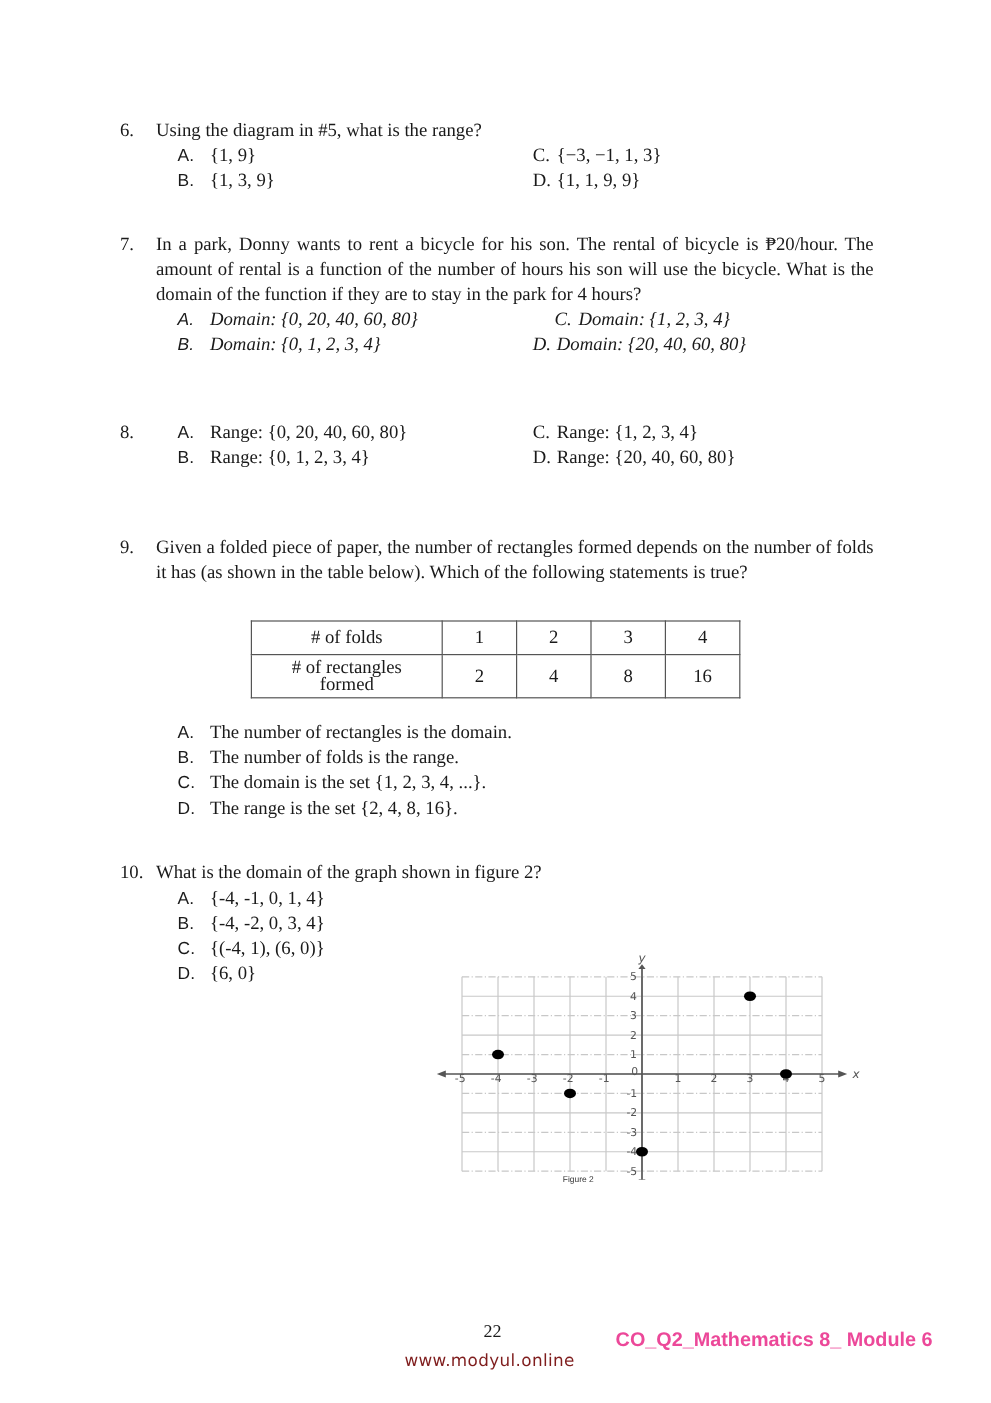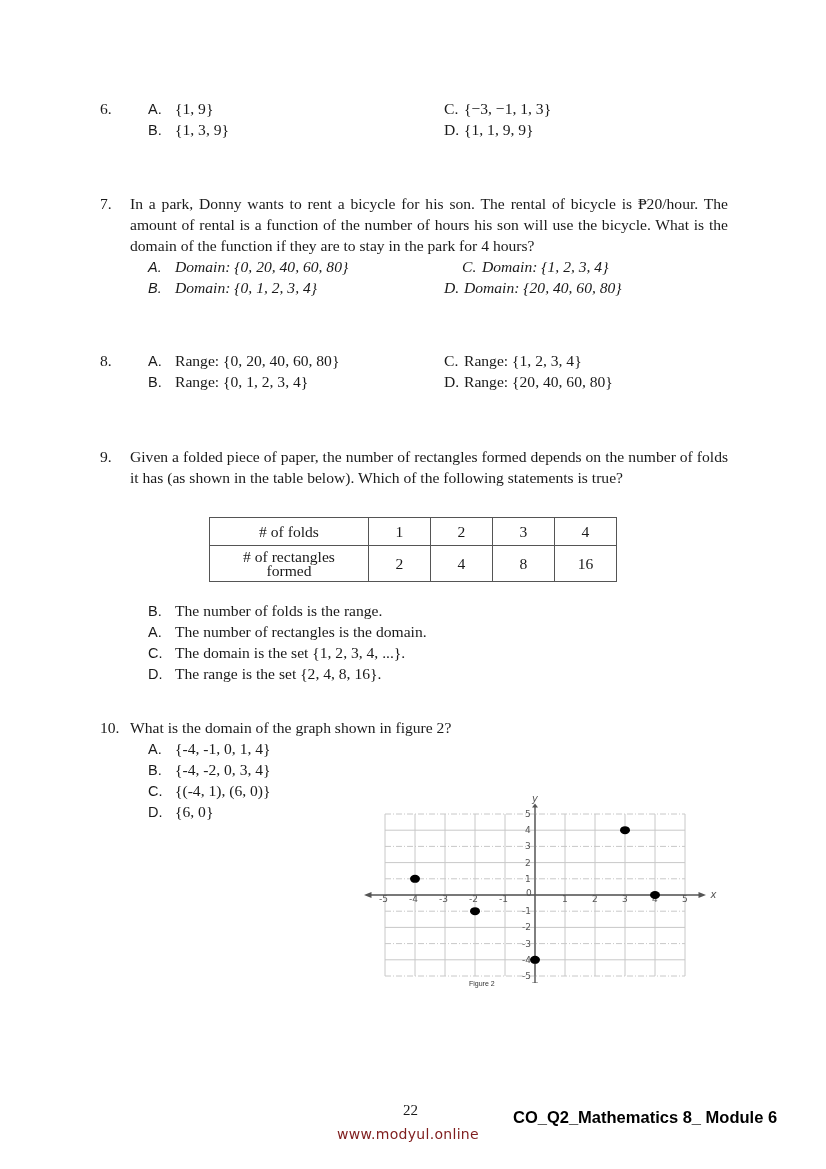--- a/index.html
+++ b/index.html
@@ -20,30 +20,31 @@
   table.folds { position: absolute; left: 209px; top: 517px; border-collapse: collapse;
                 font-family: "Liberation Serif", serif; font-size: 15.6px; }
   table.folds td { border: 1px solid #555; text-align: center; padding: 0; }
   table.folds td.h { width: 158px; }
   table.folds td.v { width: 61px; }
   table.folds tr.r1 td { height: 27px; }
   table.folds tr.r2 td { height: 35px; line-height: 14px; }
   .graph { position: absolute; left: 360px; top: 788px; }
   .caption { position: absolute; left: 469px; top: 980px; font-family: "Liberation Sans", sans-serif; font-size: 7px; color: #333; }
   .pagenum { position: absolute; left: 403px; top: 1102px; font-family: "Liberation Serif", serif; font-size: 15px; }
-  .footer-title { position: absolute; left: 513px; top: 1108px; font-family: "Liberation Sans", sans-serif; font-weight: bold; font-size: 16.5px; color: #000000; }
+  .footer-title { position: absolute; left: 513px; top: 1108px; font-family: "Liberation Sans", sans-serif; font-weight: bold; font-size: 16.5px; color: #ec4899; }
   .watermark { position: absolute; left: 337px; top: 1126px; font-family: "DejaVu Sans", sans-serif; font-size: 14px; color: #7f1d1d; letter-spacing: 0.3px; }
 </style>
 </head>
 <body>
 
 <div class="page">
 
   <div class="q" style="top:98px;">
     <span class="num">6.</span>
+    <div class="stem">Using the diagram in #5, what is the range?</div>
     <div class="opts" style="height:44px;">
       <div class="opt" style="left:0; top:0;"><span class="letter">A.</span><span>{1, 9}</span></div>
       <div class="opt" style="left:0; top:21px;"><span class="letter">B.</span><span>{1, 3, 9}</span></div>
       <div class="opt" style="left:296px; top:0;"><span class="letter-serif">C.</span><span>{−3, −1, 1, 3}</span></div>
       <div class="opt" style="left:296px; top:21px;"><span class="letter-serif">D.</span><span>{1, 1, 9, 9}</span></div>
     </div>
   </div>
 
   <div class="q" style="top:193px;">
     <span class="num">7.</span>
@@ -88,22 +89,22 @@
       <td class="v">2</td>
       <td class="v">4</td>
       <td class="v">8</td>
       <td class="v">16</td>
     </tr>
   </tbody>
     </table>
 
   <div class="q" style="top:600px;">
     <div class="opt-list">
+      <div class="row"><span class="letter">A.</span><span>The number of rectangles is the domain.</span></div>
       <div class="row"><span class="letter">B.</span><span>The number of folds is the range.</span></div>
-      <div class="row"><span class="letter">A.</span><span>The number of rectangles is the domain.</span></div>
       <div class="row"><span class="letter">C.</span><span>The domain is the set {1, 2, 3, 4, ...}.</span></div>
       <div class="row"><span class="letter">D.</span><span>The range is the set {2, 4, 8, 16}.</span></div>
     </div>
   </div>
 
   <div class="q" style="top:717px; left:100px;">
     <span class="num" style="width:30px;">10.</span>
     <div class="stem">What is the domain of the graph shown in figure 2?</div>
     <div class="opt-list">
       <div class="row sans-opt"><span class="letter">A.</span><span>{-4, -1, 0, 1, 4}</span></div>

